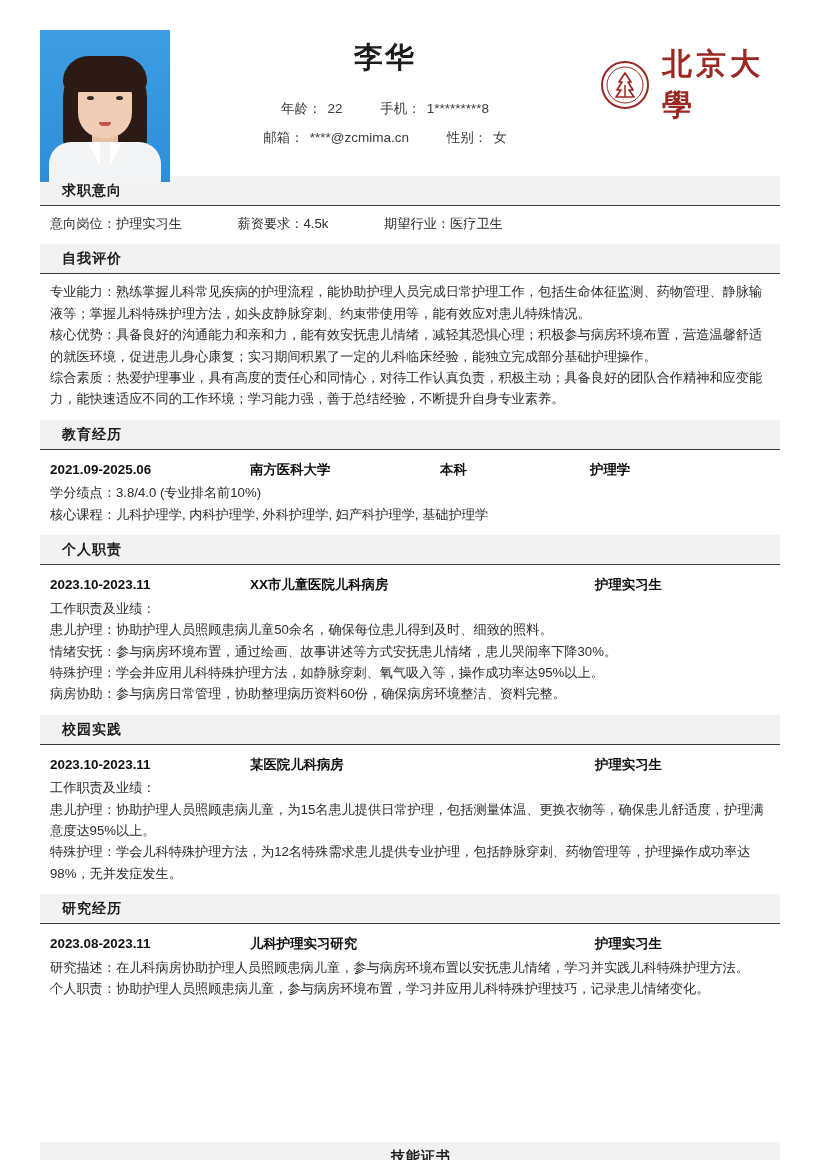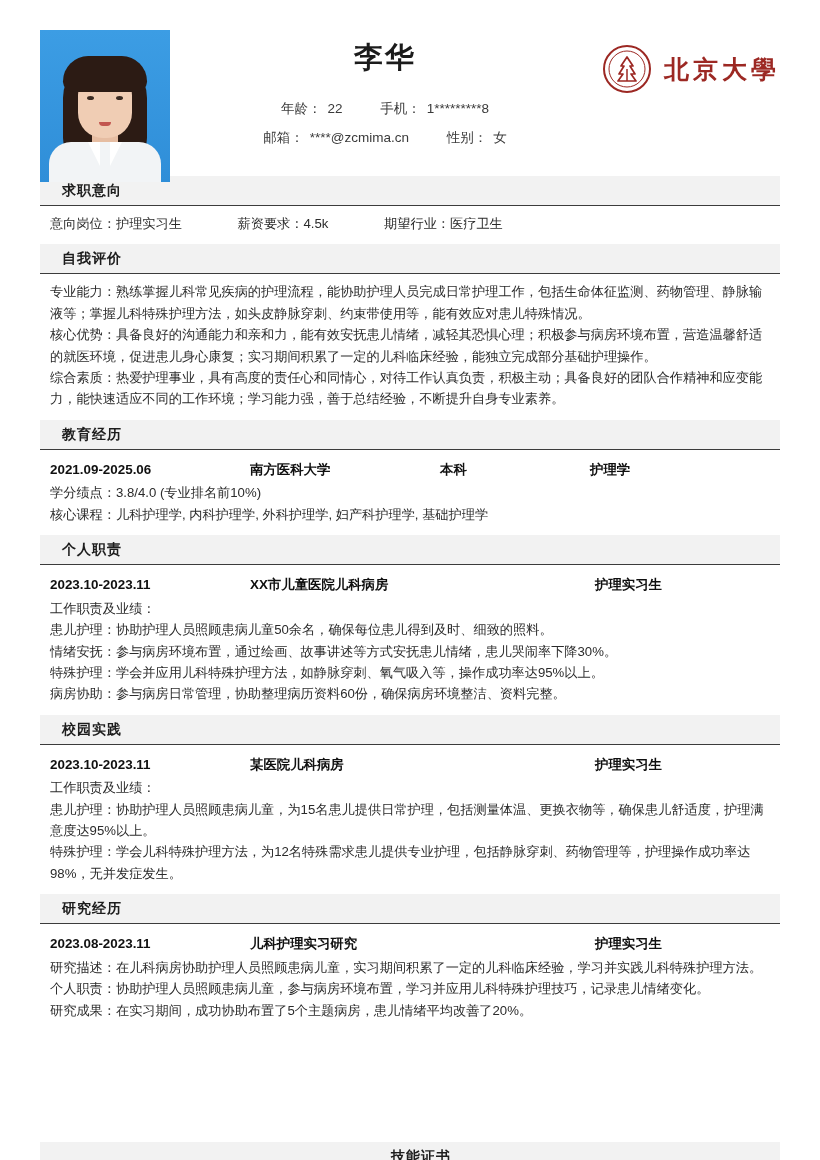--- a/index.html
+++ b/index.html
@@ -158,21 +158,21 @@
   .logo {
     flex: 0 0 180px;
     display: flex;
     align-items: center;
     justify-content: flex-end;
     padding-top: 14px;
   }
   .logo-seal { flex: 0 0 auto; }
   .logo-text {
     margin-left: 12px;
-    font-size: 25px;
+    font-size: 30px;
     font-weight: bold;
     color: #9c2823;
     letter-spacing: 4px;
     font-family: "DejaVu Serif", "Liberation Serif", serif;
   }
 
   
   .section { margin-top: 8px; }
   .sec-head {
     background: #f2f2f2;
@@ -348,23 +348,22 @@
   </div>
 
   <div class="section">
     <div class="sec-head">研究经历</div>
     <div class="sec-body">
       <div class="entry-row exp">
         <span class="c-date">2023.08-2023.11</span>
         <span class="c-org">儿科护理实习研究</span>
         <span class="c-role">护理实习生</span>
       </div>
-      <p>研究描述：在儿科病房协助护理人员照顾患病儿童，实习期间积累了一定的儿科临床经验，学习并实践儿科特殊护理方法。</p>
+      <p>研究描述：在儿科病房协助护理人员照顾患病儿童，参与病房环境布置以安抚患儿情绪，学习并实践儿科特殊护理方法。</p>
       <p>个人职责：协助护理人员照顾患病儿童，参与病房环境布置，学习并应用儿科特殊护理技巧，记录患儿情绪变化。</p>
-      <p>研究成果：在实习期间，成功协助布置了5个主题病房，患儿情绪平均改善了20%。</p>
     </div>
   </div>
 
   <div class="cut-head">
     <div class="sec-head">技能证书</div>
   </div>
 
 </div>
 
 </body></html>

